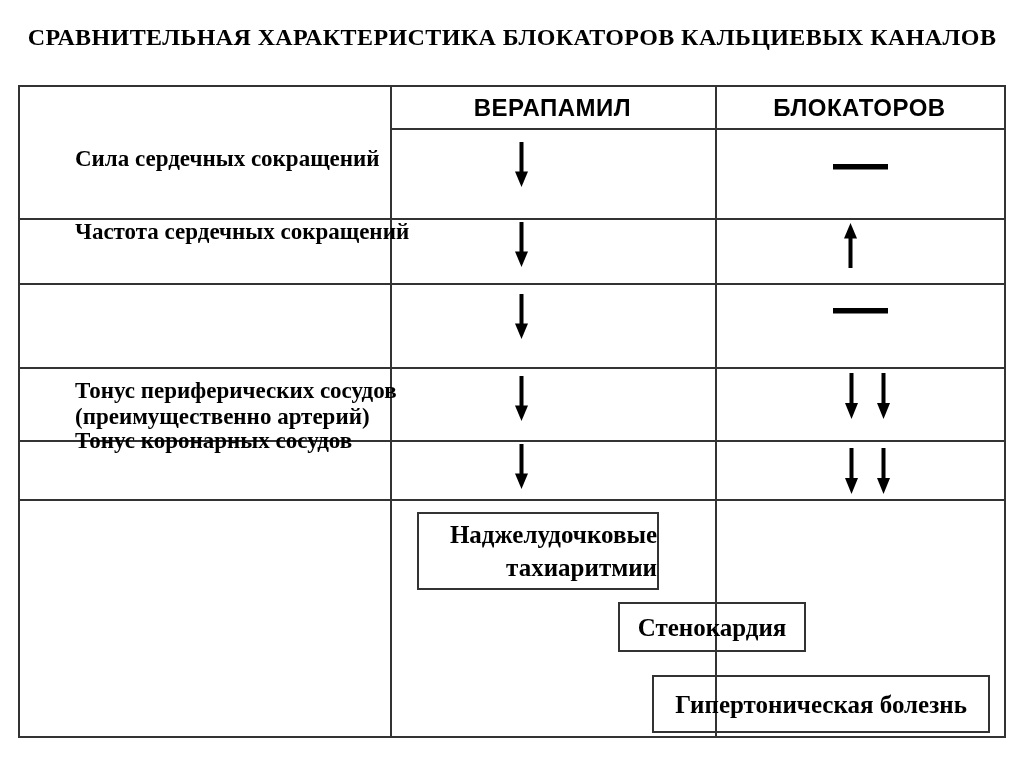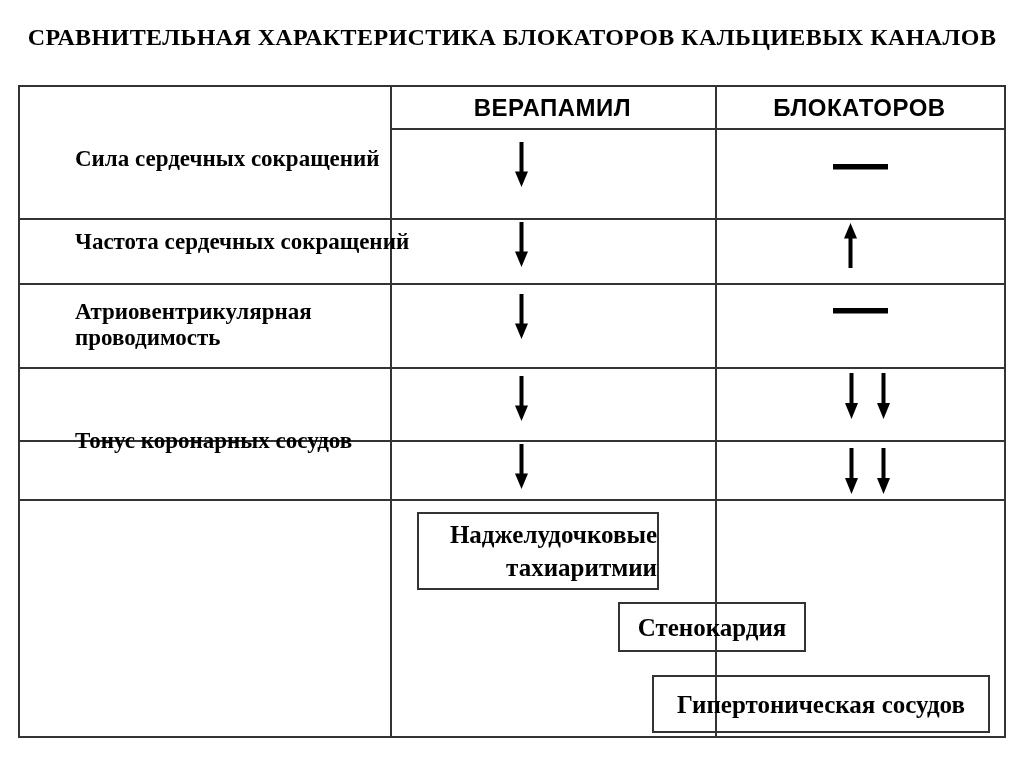--- a/index.html
+++ b/index.html
@@ -36,22 +36,22 @@
     <div class="hline" style="top:131px"></div>
     <div class="hline" style="top:196px"></div>
     <div class="hline" style="top:280px"></div>
     <div class="hline" style="top:353px"></div>
     <div class="hline" style="top:412px"></div>
 
     <div class="hdr" style="left:370px;width:325px">ВЕРАПАМИЛ</div>
     <div class="hdr" style="left:695px;width:289px">БЛОКАТОРОВ</div>
 
     <div class="lbl flexc" style="top:0;height:131px;padding-top:6px">Сила сердечных сокращений</div>
-    <div class="lbl" style="top:135px;padding-top:7px">Частота сердечных сокращений</div>
-    <div class="lbl flexc" style="top:196px;height:84px">Атриовентрикулярная проводимость</div>
+    <div class="lbl" style="top:125px;padding-top:7px">Частота сердечных сокращений</div>
+    <div class="lbl flexc" style="top:280px;height:73px">Тонус периферических сосудов (преимущественно артерий)</div>
     <div class="lbl" style="top:341px;">Тонус коронарных сосудов</div>
 
     <div class="sym" style="left:493px;top:54px"><svg width="17" height="46" viewBox="0 0 17 46">
           <rect x="6.5" y="1" width="4" height="31" fill="#000"></rect>
           <polygon points="8.5,46 2,30.5 15,30.5" fill="#000"></polygon>
         </svg></div>
     <div class="sym" style="left:493px;top:134px"><svg width="17" height="46" viewBox="0 0 17 46">
           <rect x="6.5" y="1" width="4" height="31" fill="#000"></rect>
           <polygon points="8.5,46 2,30.5 15,30.5" fill="#000"></polygon>
         </svg></div>
@@ -91,17 +91,17 @@
           <polygon points="40.5,47 34,31 47,31" fill="#000"></polygon>
         </svg></div>
 
     <div class="appbox" style="left:397px;top:425px;width:242px;height:78px">
       <span>Наджелудочковые тахиаритмии</span>
     </div>
     <div class="appbox" style="left:598px;top:515px;width:188px;height:50px">
       <span>Стенокардия</span>
     </div>
     <div class="appbox" style="left:632px;top:588px;width:338px;height:58px">
-      <span>Гипертоническая сосудов</span>
+      <span>Гипертоническая болезнь</span>
     </div>
 
   </div>
 </div>
 
 </body></html>

